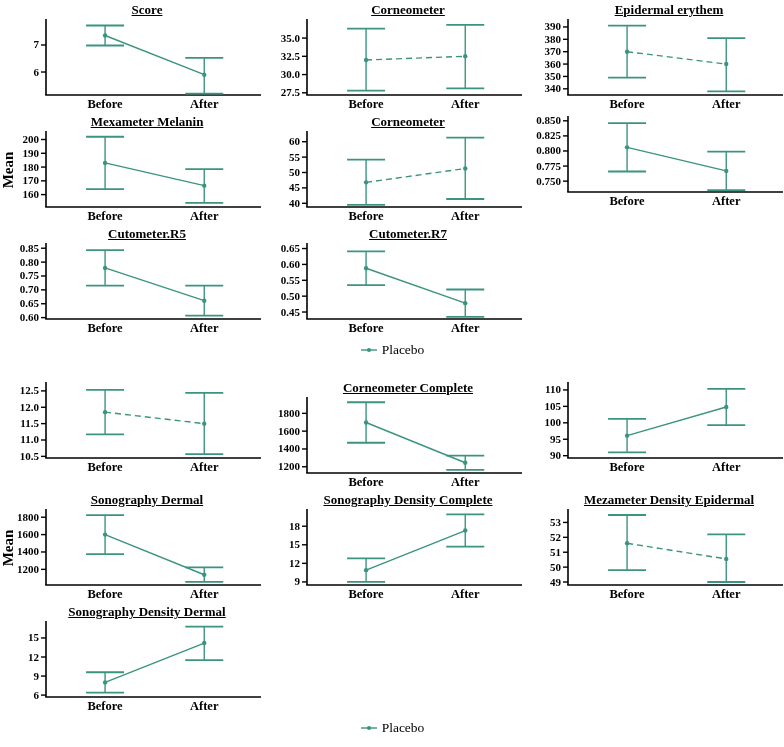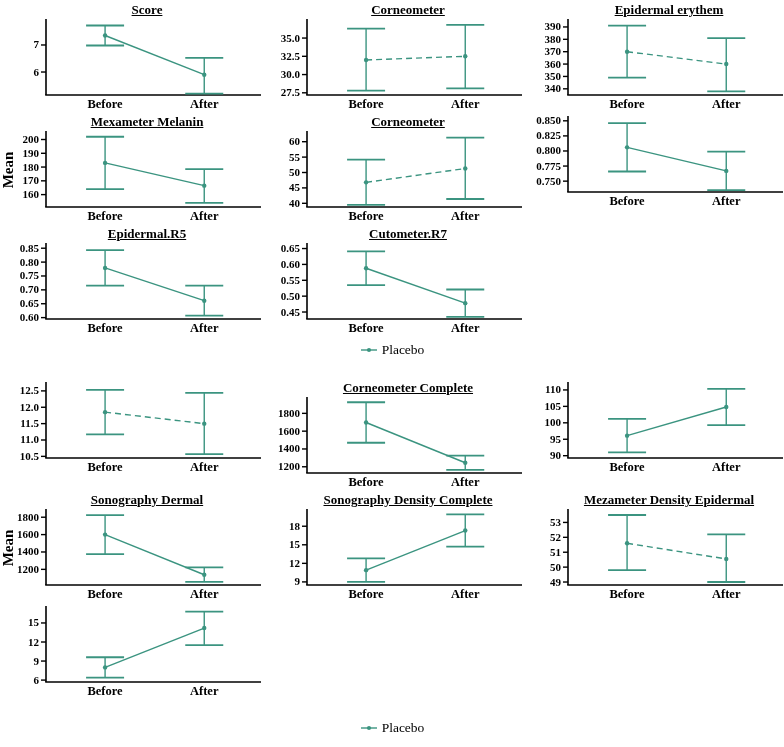--- a/index.html
+++ b/index.html
@@ -203,21 +203,21 @@
             <circle cx="105.08000000000001" cy="33.355371900826405" r="2.2" fill="#3b9480"></circle>
             <g>
               <line x1="204.25" y1="37.57851239669418" x2="204.25" y2="76.19008264462809" stroke="#3b9480" stroke-width="1.4"></line>
               <line x1="185.25" y1="37.57851239669418" x2="223.25" y2="37.57851239669418" stroke="#3b9480" stroke-width="1.8"></line>
               <line x1="185.25" y1="76.19008264462809" x2="223.25" y2="76.19008264462809" stroke="#3b9480" stroke-width="1.8"></line>
             </g>
             <circle cx="204.25" cy="56.884297520661136" r="2.2" fill="#3b9480"></circle>
           </svg>
         </div>
         <div class="panel">
-          <div class="panel-title">Epidermal.R5</div>
+          <div class="panel-title">Cutometer.R5</div>
           <svg width="261" height="96" viewBox="0 0 261 96">
             <line x1="46" y1="2" x2="46" y2="78" stroke="#000000" stroke-width="1.6"></line>
             <line x1="45.2" y1="78" x2="261" y2="78" stroke="#000000" stroke-width="1.6"></line>
             <line x1="41" y1="76.61216730038022" x2="46" y2="76.61216730038022" stroke="#000000" stroke-width="1.4"></line>
             <text x="39" y="80.11216730038022" text-anchor="end" font-size="11" font-weight="bold" fill="#000000">0.60</text>
             <line x1="41" y1="62.73384030418249" x2="46" y2="62.73384030418249" stroke="#000000" stroke-width="1.4"></line>
             <text x="39" y="66.2338403041825" text-anchor="end" font-size="11" font-weight="bold" fill="#000000">0.65</text>
             <line x1="41" y1="48.85551330798479" x2="46" y2="48.85551330798479" stroke="#000000" stroke-width="1.4"></line>
             <text x="39" y="52.35551330798479" text-anchor="end" font-size="11" font-weight="bold" fill="#000000">0.70</text>
             <line x1="41" y1="34.97718631178707" x2="46" y2="34.97718631178707" stroke="#000000" stroke-width="1.4"></line>
@@ -466,20 +466,21 @@
             <circle cx="105.08000000000001" cy="36.28571428571427" r="2.2" fill="#3b9480"></circle>
             <g>
               <line x1="204.25" y1="27.346938775510182" x2="204.25" y2="75.02040816326527" stroke="#3b9480" stroke-width="1.4"></line>
               <line x1="185.25" y1="27.346938775510182" x2="223.25" y2="27.346938775510182" stroke="#3b9480" stroke-width="1.8"></line>
               <line x1="185.25" y1="75.02040816326527" x2="223.25" y2="75.02040816326527" stroke="#3b9480" stroke-width="1.8"></line>
             </g>
             <circle cx="204.25" cy="51.92857142857146" r="2.2" fill="#3b9480"></circle>
           </svg>
         </div>
         <div class="panel">
+          <div class="panel-title">Sonography Density Dermal</div>
           <svg width="261" height="96" viewBox="0 0 261 96">
             <line x1="46" y1="2" x2="46" y2="78" stroke="#000000" stroke-width="1.6"></line>
             <line x1="45.2" y1="78" x2="261" y2="78" stroke="#000000" stroke-width="1.6"></line>
             <line x1="41" y1="76.09565217391304" x2="46" y2="76.09565217391304" stroke="#000000" stroke-width="1.4"></line>
             <text x="39" y="79.59565217391304" text-anchor="end" font-size="11" font-weight="bold" fill="#000000">6</text>
             <line x1="41" y1="57.052173913043475" x2="46" y2="57.052173913043475" stroke="#000000" stroke-width="1.4"></line>
             <text x="39" y="60.552173913043475" text-anchor="end" font-size="11" font-weight="bold" fill="#000000">9</text>
             <line x1="41" y1="38.00869565217392" x2="46" y2="38.00869565217392" stroke="#000000" stroke-width="1.4"></line>
             <text x="39" y="41.50869565217392" text-anchor="end" font-size="11" font-weight="bold" fill="#000000">12</text>
             <line x1="41" y1="18.965217391304343" x2="46" y2="18.965217391304343" stroke="#000000" stroke-width="1.4"></line>

